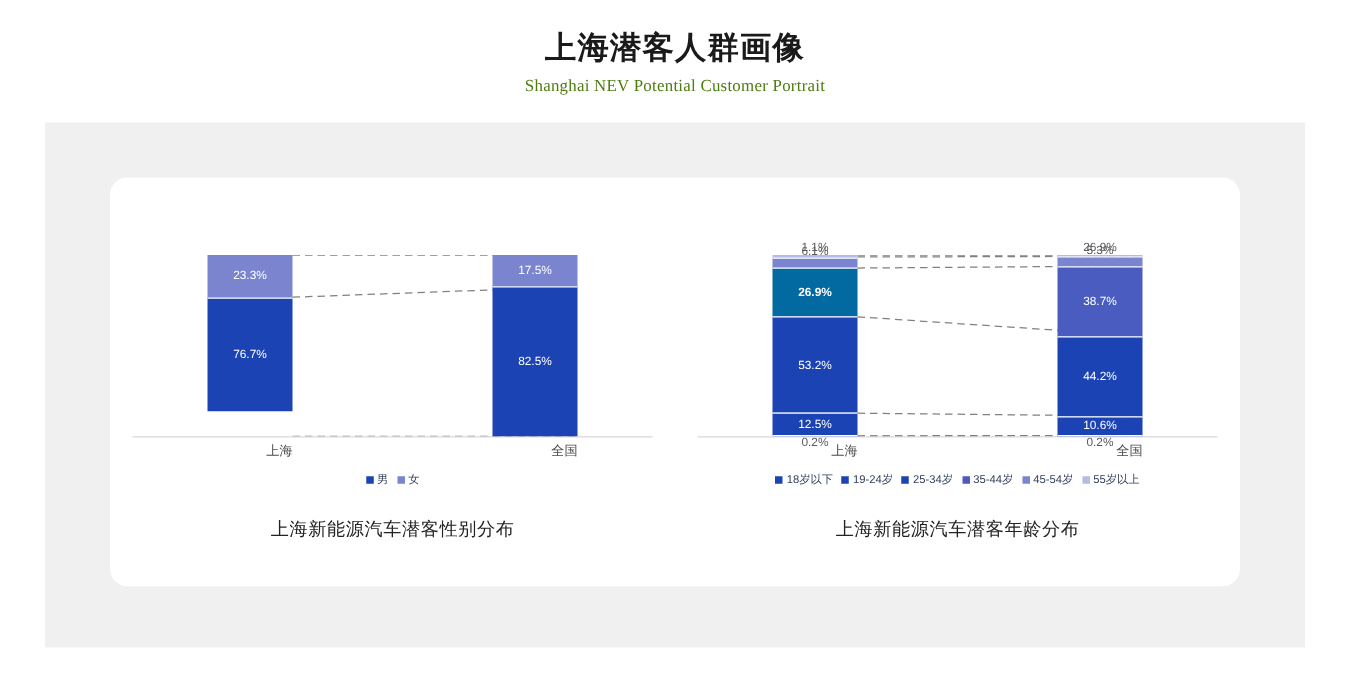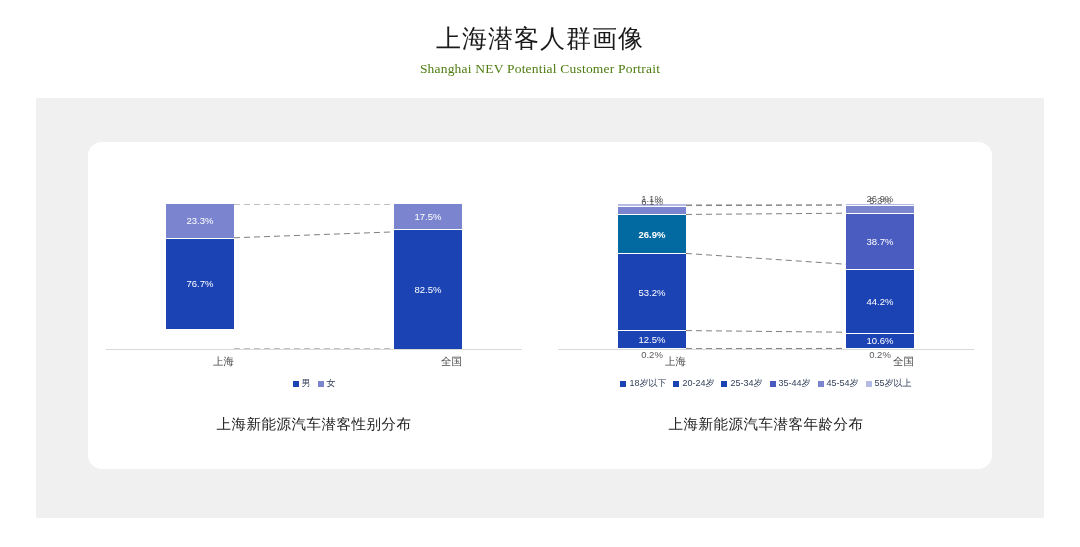--- a/index.html
+++ b/index.html
@@ -21,21 +21,21 @@
   
   .header {
     position: absolute;
     left: 0;
     top: 22px;
     width: 1080px;
     text-align: center;
   }
   .title-cn {
     font-size: 25px;
-    font-weight: normal;
+    font-weight: bold;
     color: #1a1a1a;
     letter-spacing: 1px;
     line-height: 32px;
   }
   .title-en {
     font-size: 13.5px;
     color: #4d7c0f;
     letter-spacing: 0.2px;
     margin-top: 6px;
     line-height: 18px;
@@ -304,21 +304,21 @@
             <div class="xlabel x-left">上海</div>
             <div class="xlabel x-right">全国</div>
           </div>
           <div class="legend">
               <div class="legend-item">
                 <span class="legend-swatch" style="background: rgb(27, 67, 180);"></span>
                 <span class="legend-text">18岁以下</span>
               </div>
               <div class="legend-item">
                 <span class="legend-swatch" style="background: rgb(27, 67, 180);"></span>
-                <span class="legend-text">20-24岁</span>
+                <span class="legend-text">19-24岁</span>
               </div>
               <div class="legend-item">
                 <span class="legend-swatch" style="background: rgb(27, 67, 180);"></span>
                 <span class="legend-text">25-34岁</span>
               </div>
               <div class="legend-item">
                 <span class="legend-swatch" style="background: rgb(74, 92, 192);"></span>
                 <span class="legend-text">35-44岁</span>
               </div>
               <div class="legend-item">

